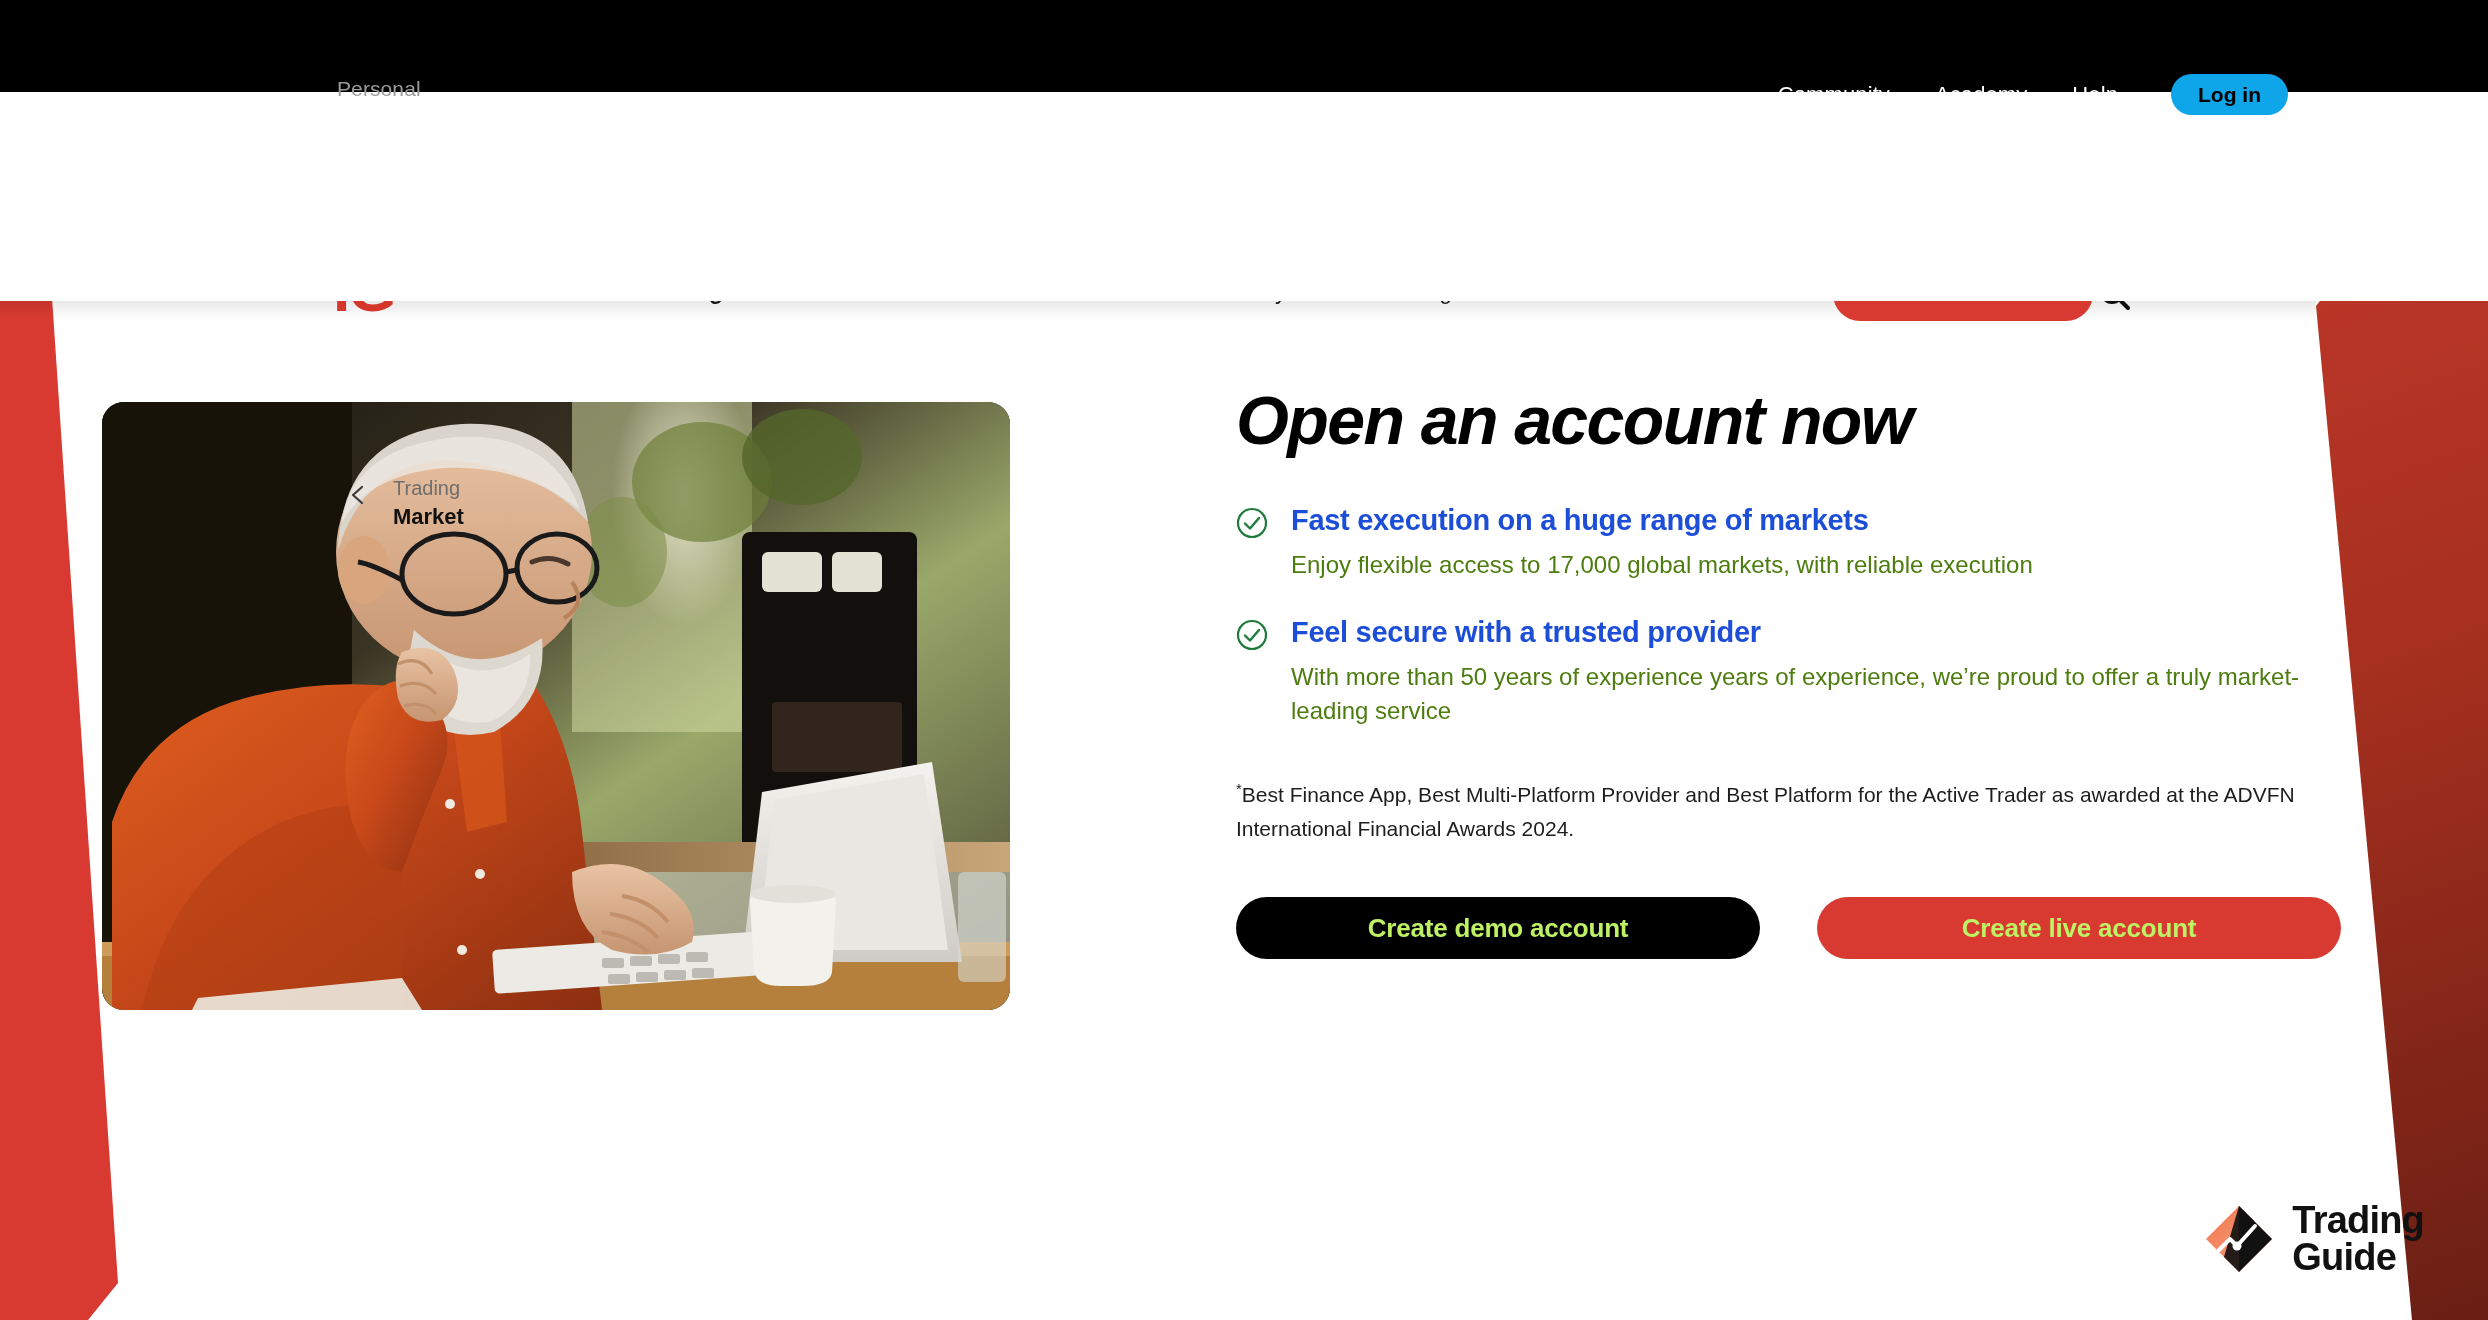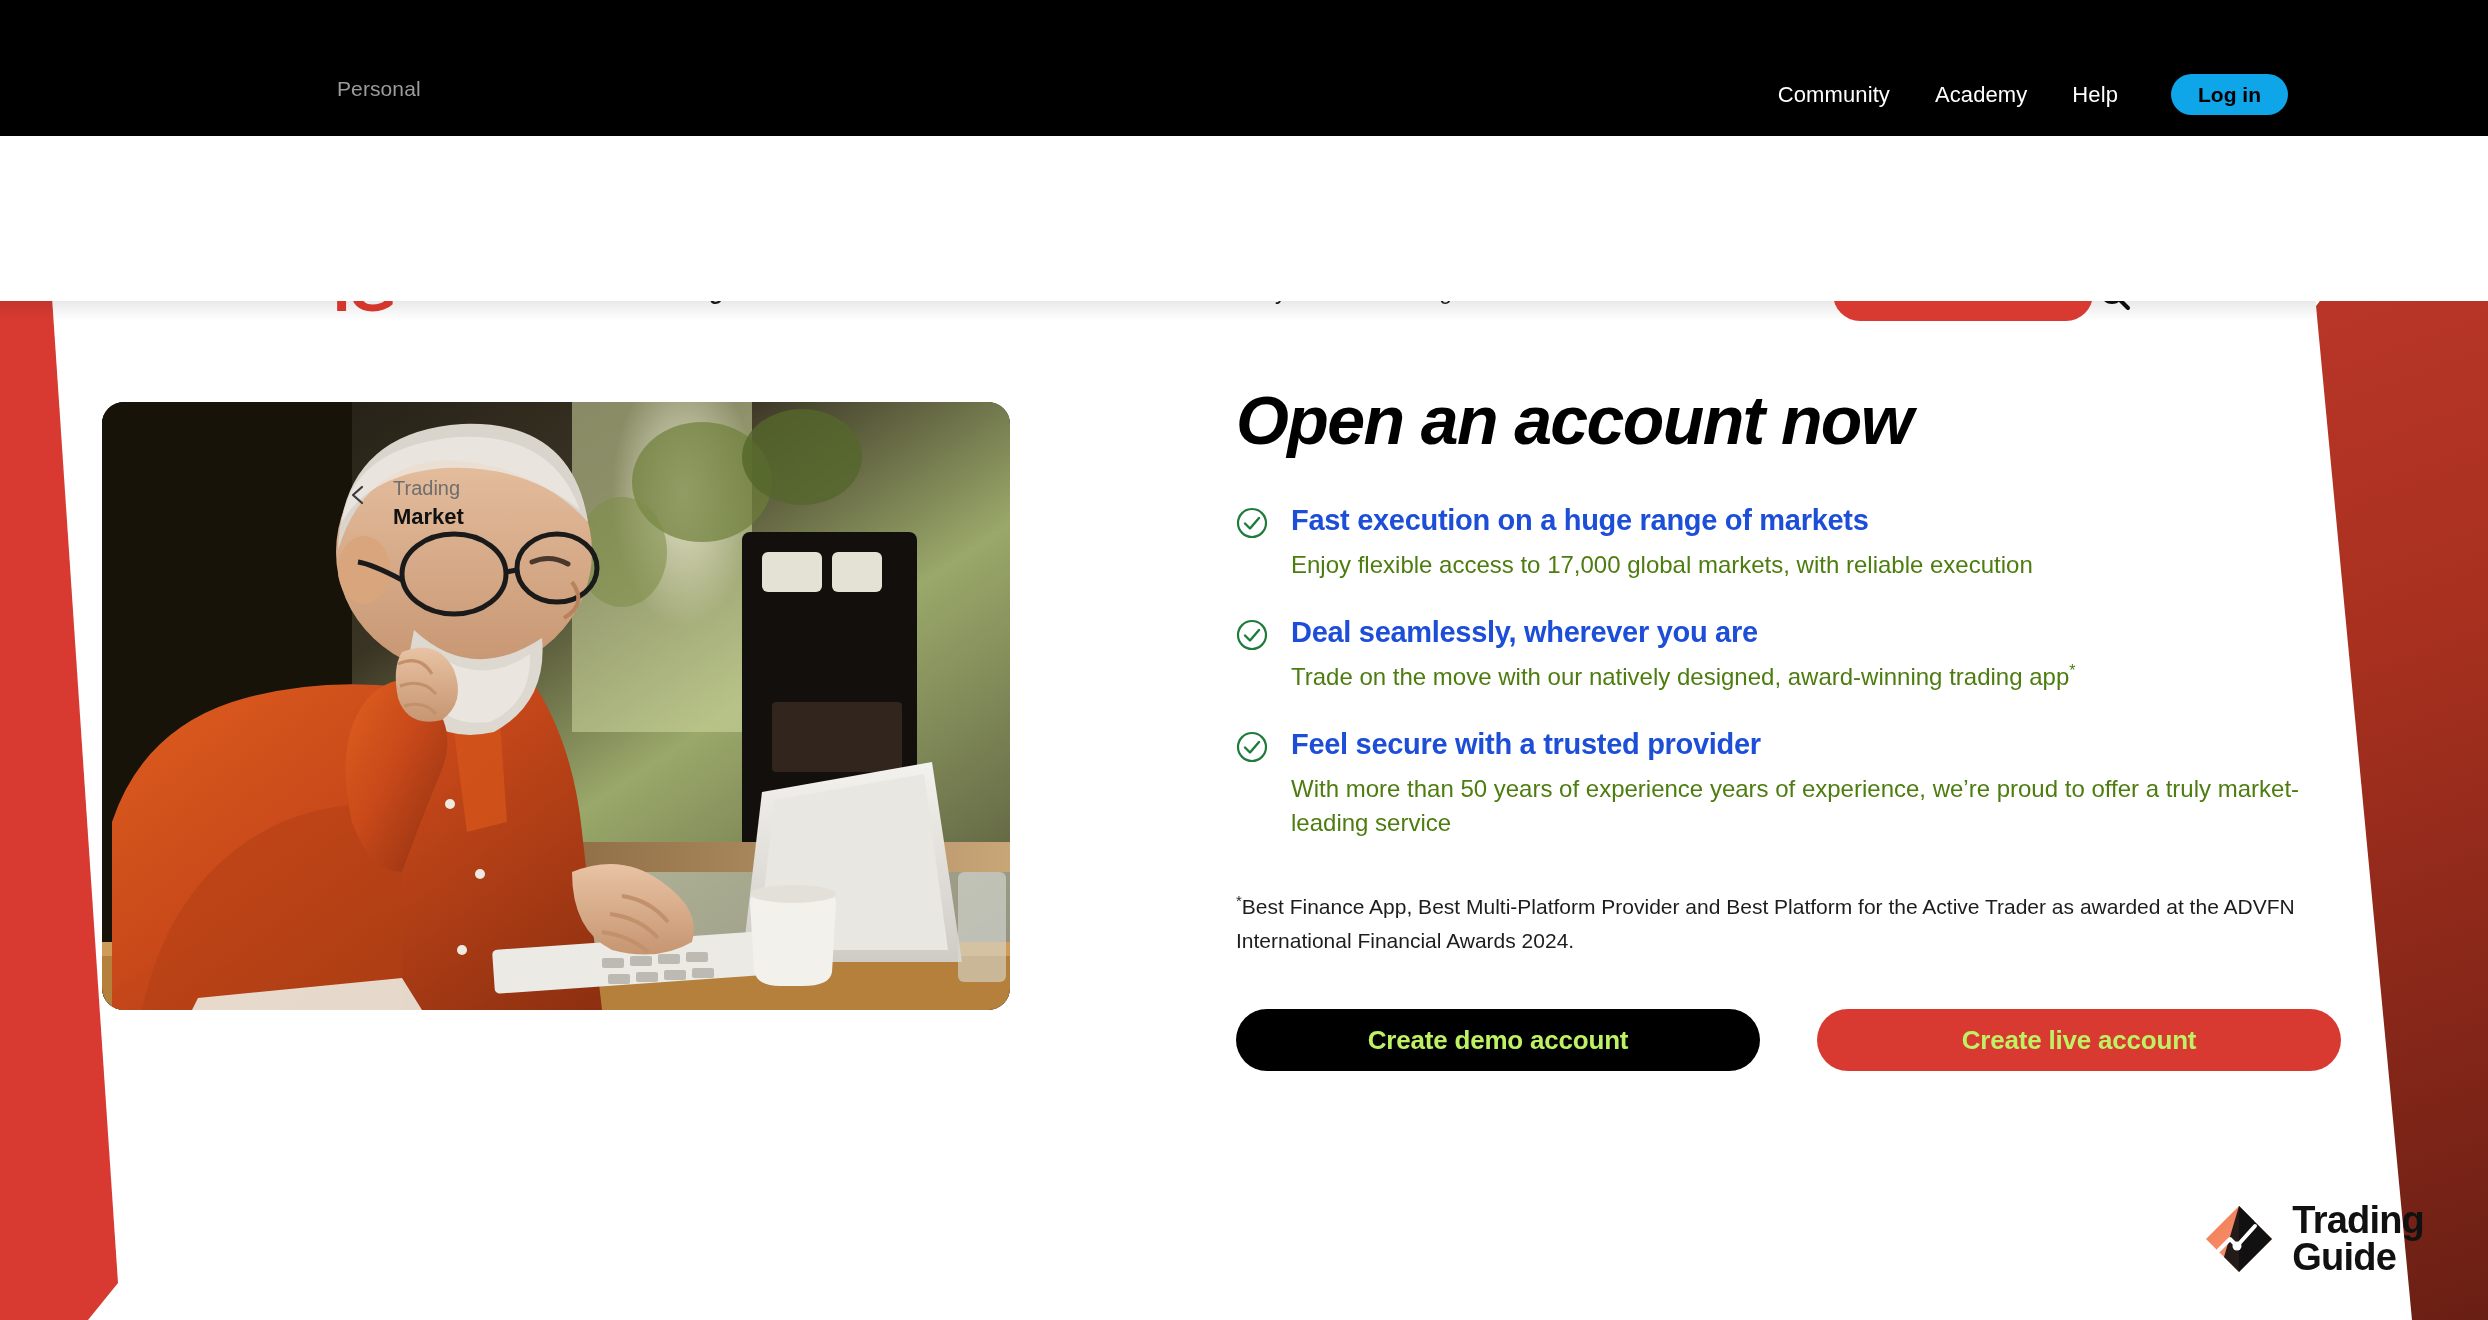--- a/index.html
+++ b/index.html
@@ -11,21 +11,21 @@
     font-family: "Liberation Sans", sans-serif;
     background: #ffffff;
     position: relative;
   }
 
   
   .utility-bar {
     position: absolute;
     top: 0; left: 0;
     width: 2488px;
-    height: 136px;
+    height: 92px;
     background: #000000;
     z-index: 40;
   }
   .utility-left {
     position: absolute;
     left: 337px;
     top: 77px;
     font-size: 21px;
     color: #9b9b9b;
     letter-spacing: .1px;
@@ -526,30 +526,20 @@
     <span class="check-icon">
       <svg width="32" height="32" viewBox="0 0 32 32" aria-hidden="true">
         <circle cx="16" cy="16" r="14" fill="none" stroke="#1E7B3C" stroke-width="2.2"></circle>
         <polyline points="9,16.5 14,21.5 23,11" fill="none" stroke="#1E7B3C" stroke-width="2.4" stroke-linecap="round" stroke-linejoin="round"></polyline>
       </svg>
     </span>
     <div class="feature-title">Fast execution on a huge range of markets</div>
     <div class="feature-desc"><span>Enjoy flexible access to 17,000 global markets, with reliable execution</span></div>
   </div>
 
-  <div class="feature">
-    <span class="check-icon">
-      <svg width="32" height="32" viewBox="0 0 32 32" aria-hidden="true">
-        <circle cx="16" cy="16" r="14" fill="none" stroke="#1E7B3C" stroke-width="2.2"></circle>
-        <polyline points="9,16.5 14,21.5 23,11" fill="none" stroke="#1E7B3C" stroke-width="2.4" stroke-linecap="round" stroke-linejoin="round"></polyline>
-      </svg>
-    </span>
-    <div class="feature-title">Deal seamlessly, wherever you are</div>
-    <div class="feature-desc"><span>Trade on the move with our natively designed, award-winning trading app</span><sup>*</sup></div>
-  </div>
 
   <div class="feature last">
     <span class="check-icon">
       <svg width="32" height="32" viewBox="0 0 32 32" aria-hidden="true">
         <circle cx="16" cy="16" r="14" fill="none" stroke="#1E7B3C" stroke-width="2.2"></circle>
         <polyline points="9,16.5 14,21.5 23,11" fill="none" stroke="#1E7B3C" stroke-width="2.4" stroke-linecap="round" stroke-linejoin="round"></polyline>
       </svg>
     </span>
     <div class="feature-title">Feel secure with a trusted provider</div>
     <div class="feature-desc"><span>With more than 50 years of experience years of experience, we’re proud to offer a truly market-leading service</span></div>

